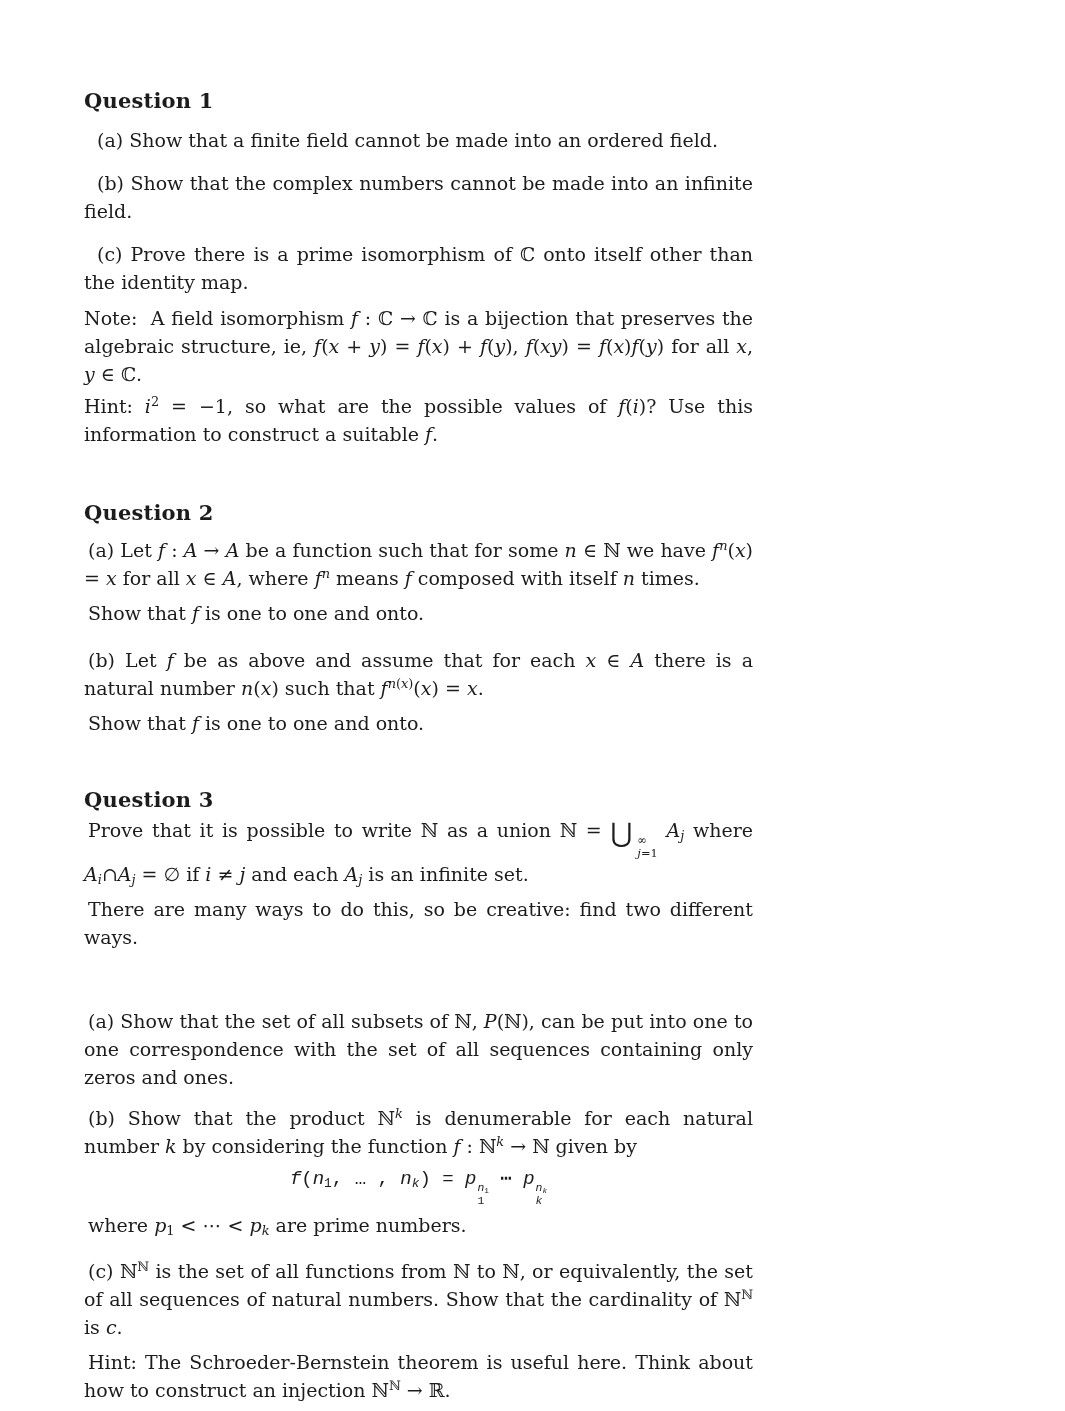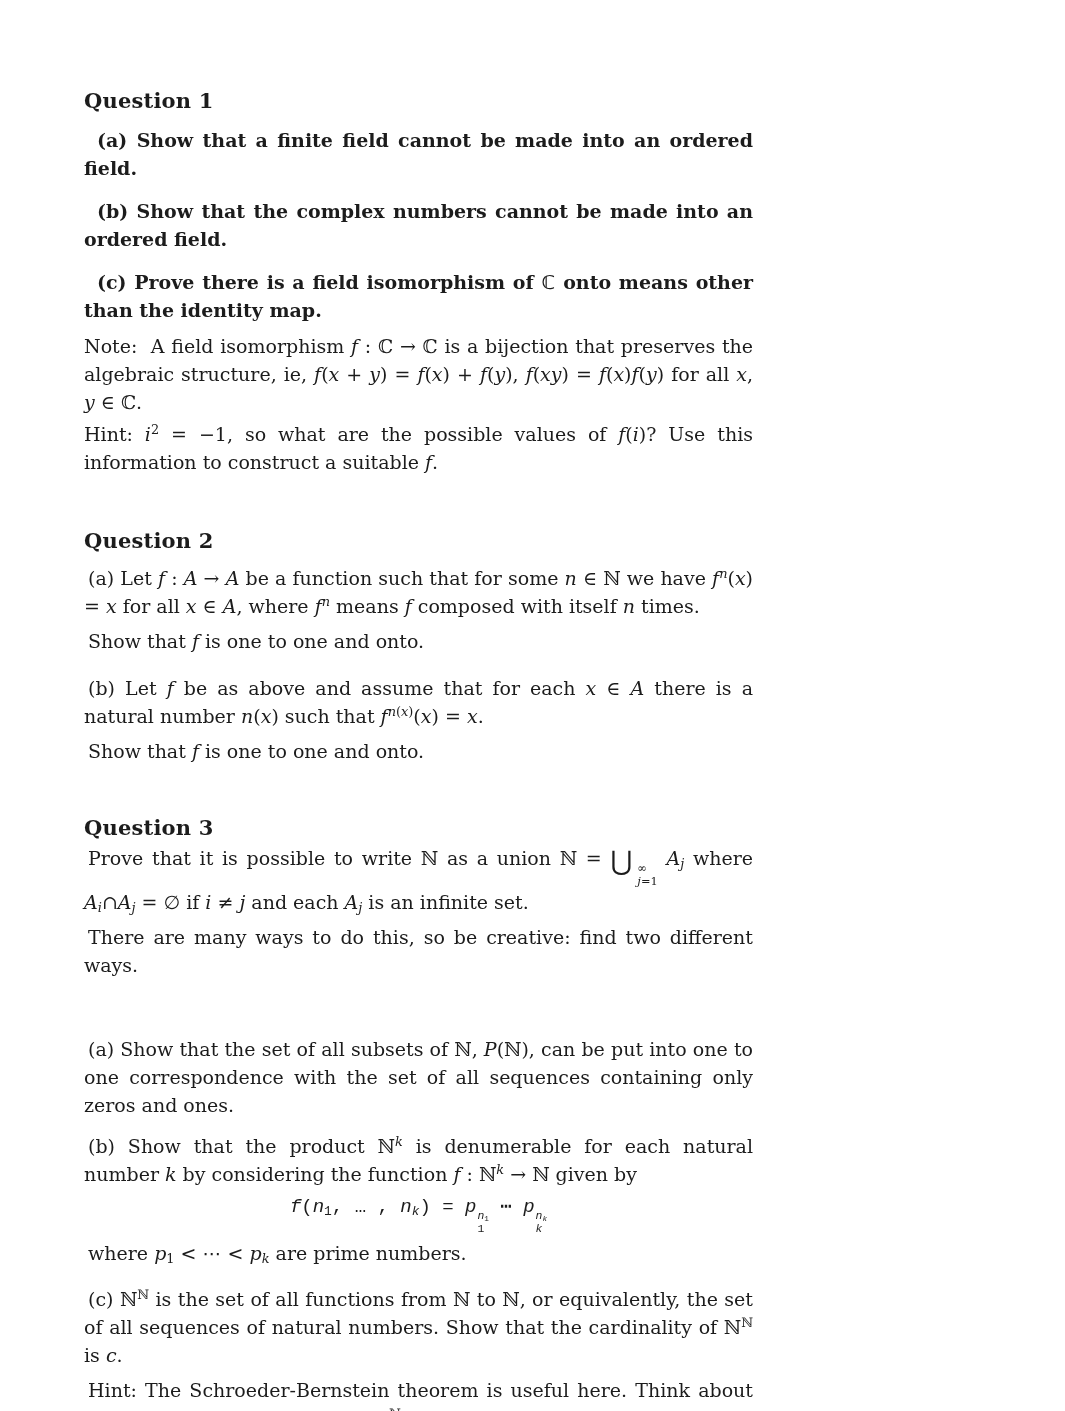--- a/index.html
+++ b/index.html
@@ -24,21 +24,21 @@
     margin: 0;
     letter-spacing: 0.2px;
   }
   .para {
     font-size: 19px;
     line-height: 28px;
     margin: 0;
     text-align: justify;
   }
   .para i { font-style: italic; }
-  .indent-lg { text-indent: 13px; font-weight: bold; }
+  .indent-lg { text-indent: 13px; }
   .indent-sm { text-indent: 4px; }
   .formula { text-align: center; line-height: 34px; text-indent: 0; font-family: Liberation Mono, monospace; }
   sup { font-size: 68%; line-height: 0; vertical-align: 0.55em; }
   sub { font-size: 68%; line-height: 0; vertical-align: -0.25em; }
   
   m-ss {
     display: inline-flex;
     flex-direction: column;
     vertical-align: -0.62em;
     font-size: 0.6em;
@@ -59,22 +59,22 @@
   .general-note { margin-top: 54px; }
 </style>
 </head>
 <body style="background: rgb(255, 255, 255); color: rgb(28, 28, 28);">
 
 <div class="page">
 
   <section>
     <h2 class="qhead mb12">Question 1</h2>
     <p class="para indent-lg mb15">(a) Show that a finite field cannot be made into an ordered field.</p>
-    <p class="para indent-lg mb15">(b) Show that the complex numbers cannot be made into an ordered field.</p>
-    <p class="para indent-lg mb8">(c) Prove there is a field isomorphism of ℂ onto means other than the identity map.</p>
+    <p class="para indent-lg mb15">(b) Show that the complex numbers cannot be made into an infinite field.</p>
+    <p class="para indent-lg mb8">(c) Prove there is a prime isomorphism of ℂ onto itself other than the identity map.</p>
     <p class="para mb4">Note:&nbsp; A field isomorphism <i>f</i> : ℂ → ℂ is a bijection that preserves the algebraic structure, ie, <i>f</i>(<i>x</i> + <i>y</i>) = <i>f</i>(<i>x</i>) + <i>f</i>(<i>y</i>), <i>f</i>(<i>xy</i>) = <i>f</i>(<i>x</i>)<i>f</i>(<i>y</i>) for all <i>x</i>, <i>y</i> ∈ ℂ.</p>
     <p class="para">Hint: <i>i</i><sup>2</sup> = −1, so what are the possible values of <i>f</i>(<i>i</i>)? Use this information to construct a suitable <i>f</i>.</p>
   </section>
 
   <section class="sec-q2">
     <h2 class="qhead mb6">Question 2</h2>
     <p class="para indent-sm mb7">(a) Let <i>f</i> : <i>A</i> → <i>A</i> be a function such that for some <i>n</i> ∈ ℕ we have <i>f</i><sup><i>n</i></sup>(<i>x</i>) = <i>x</i> for all <i>x</i> ∈ <i>A</i>, where <i>f</i><sup><i>n</i></sup> means <i>f</i> composed with itself <i>n</i> times.</p>
     <p class="para indent-sm mb19">Show that <i>f</i> is one to one and onto.</p>
     <p class="para indent-sm mb7">(b) Let <i>f</i> be as above and assume that for each <i>x</i> ∈ <i>A</i> there is a natural number <i>n</i>(<i>x</i>) such that <i>f</i><sup><i>n</i>(<i>x</i>)</sup>(<i>x</i>) = <i>x</i>.</p>
     <p class="para indent-sm">Show that <i>f</i> is one to one and onto.</p>

